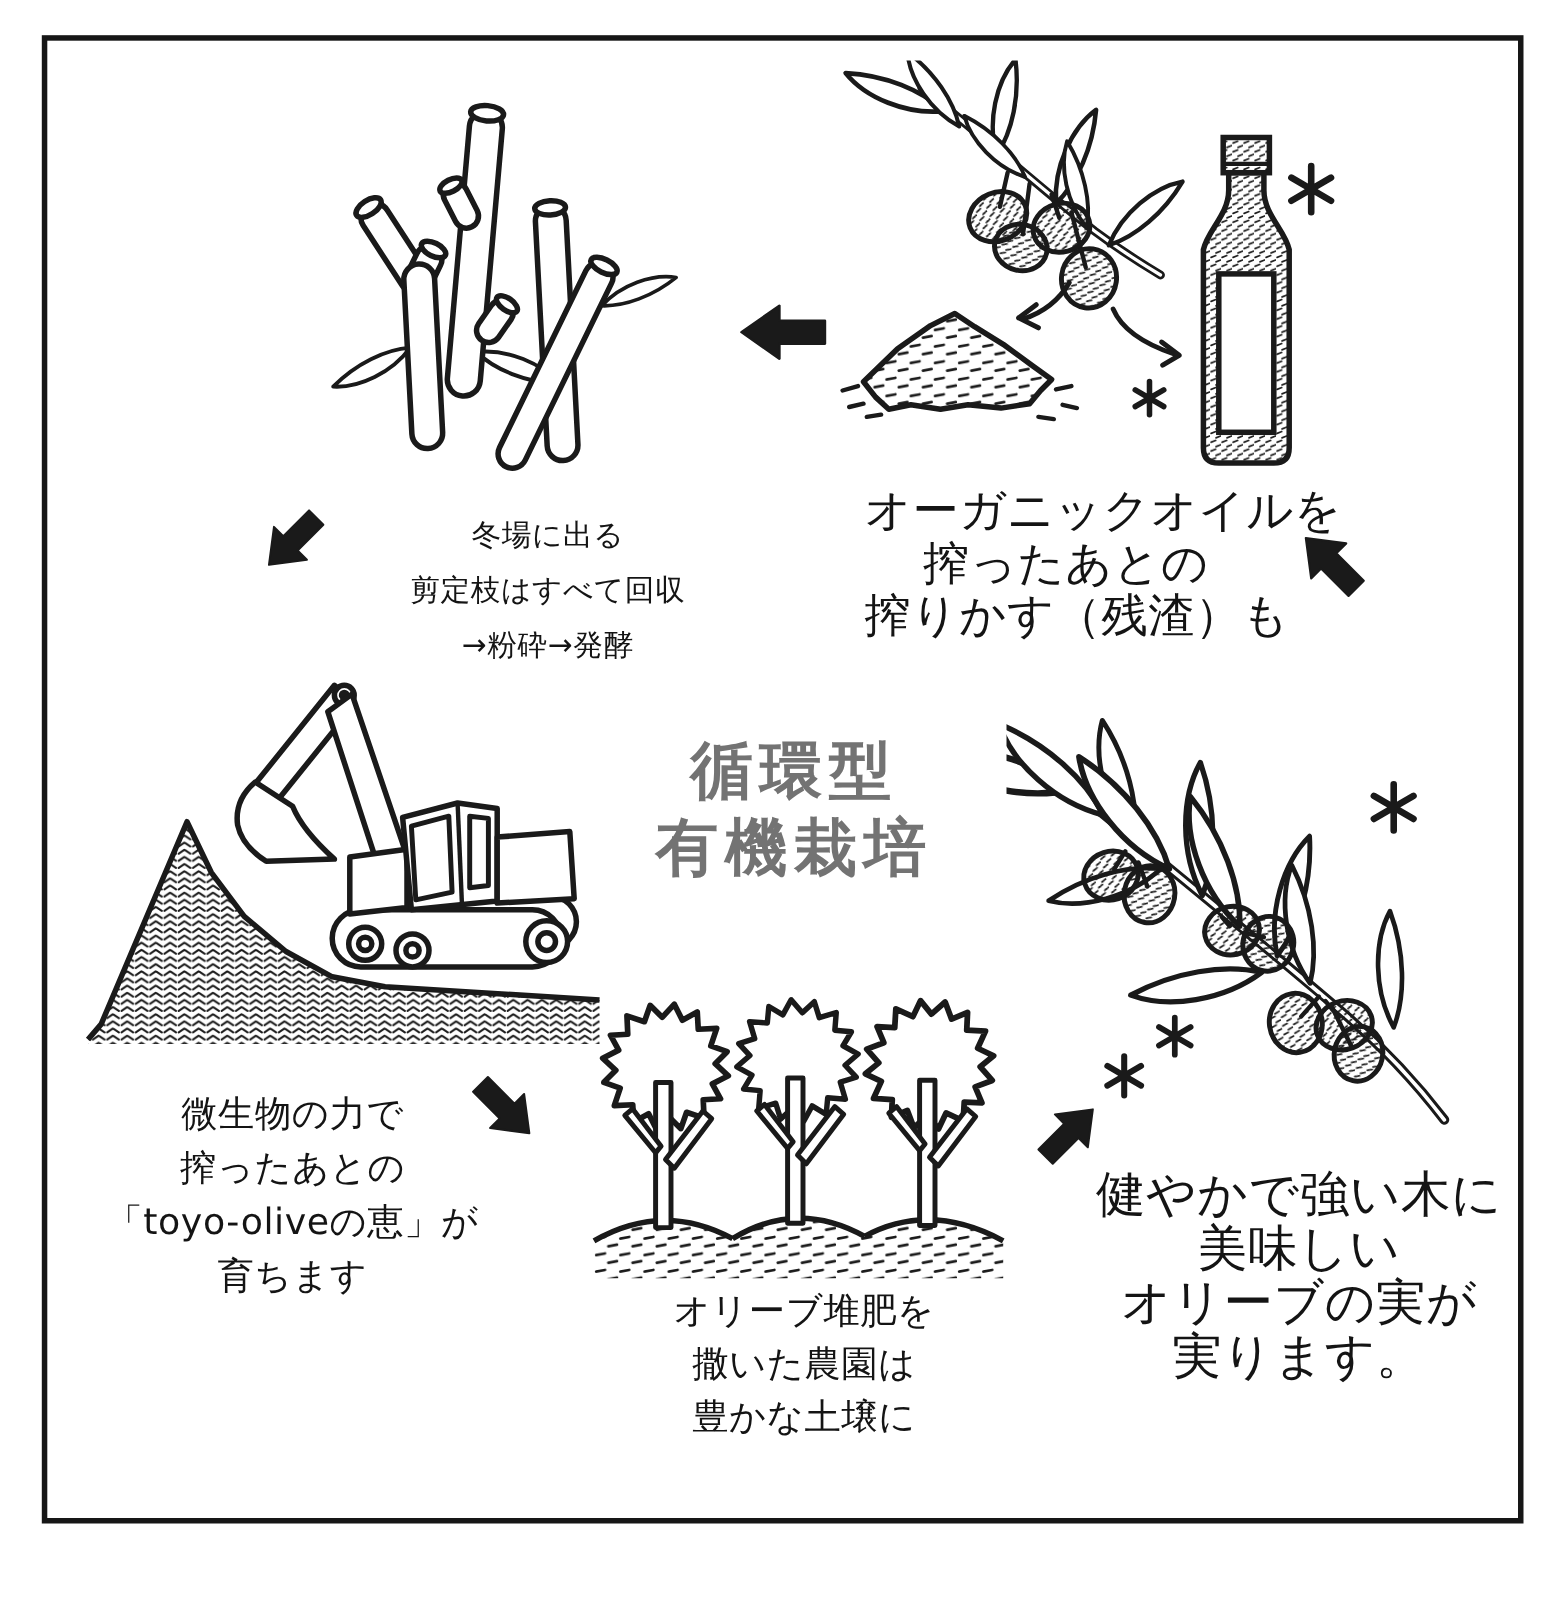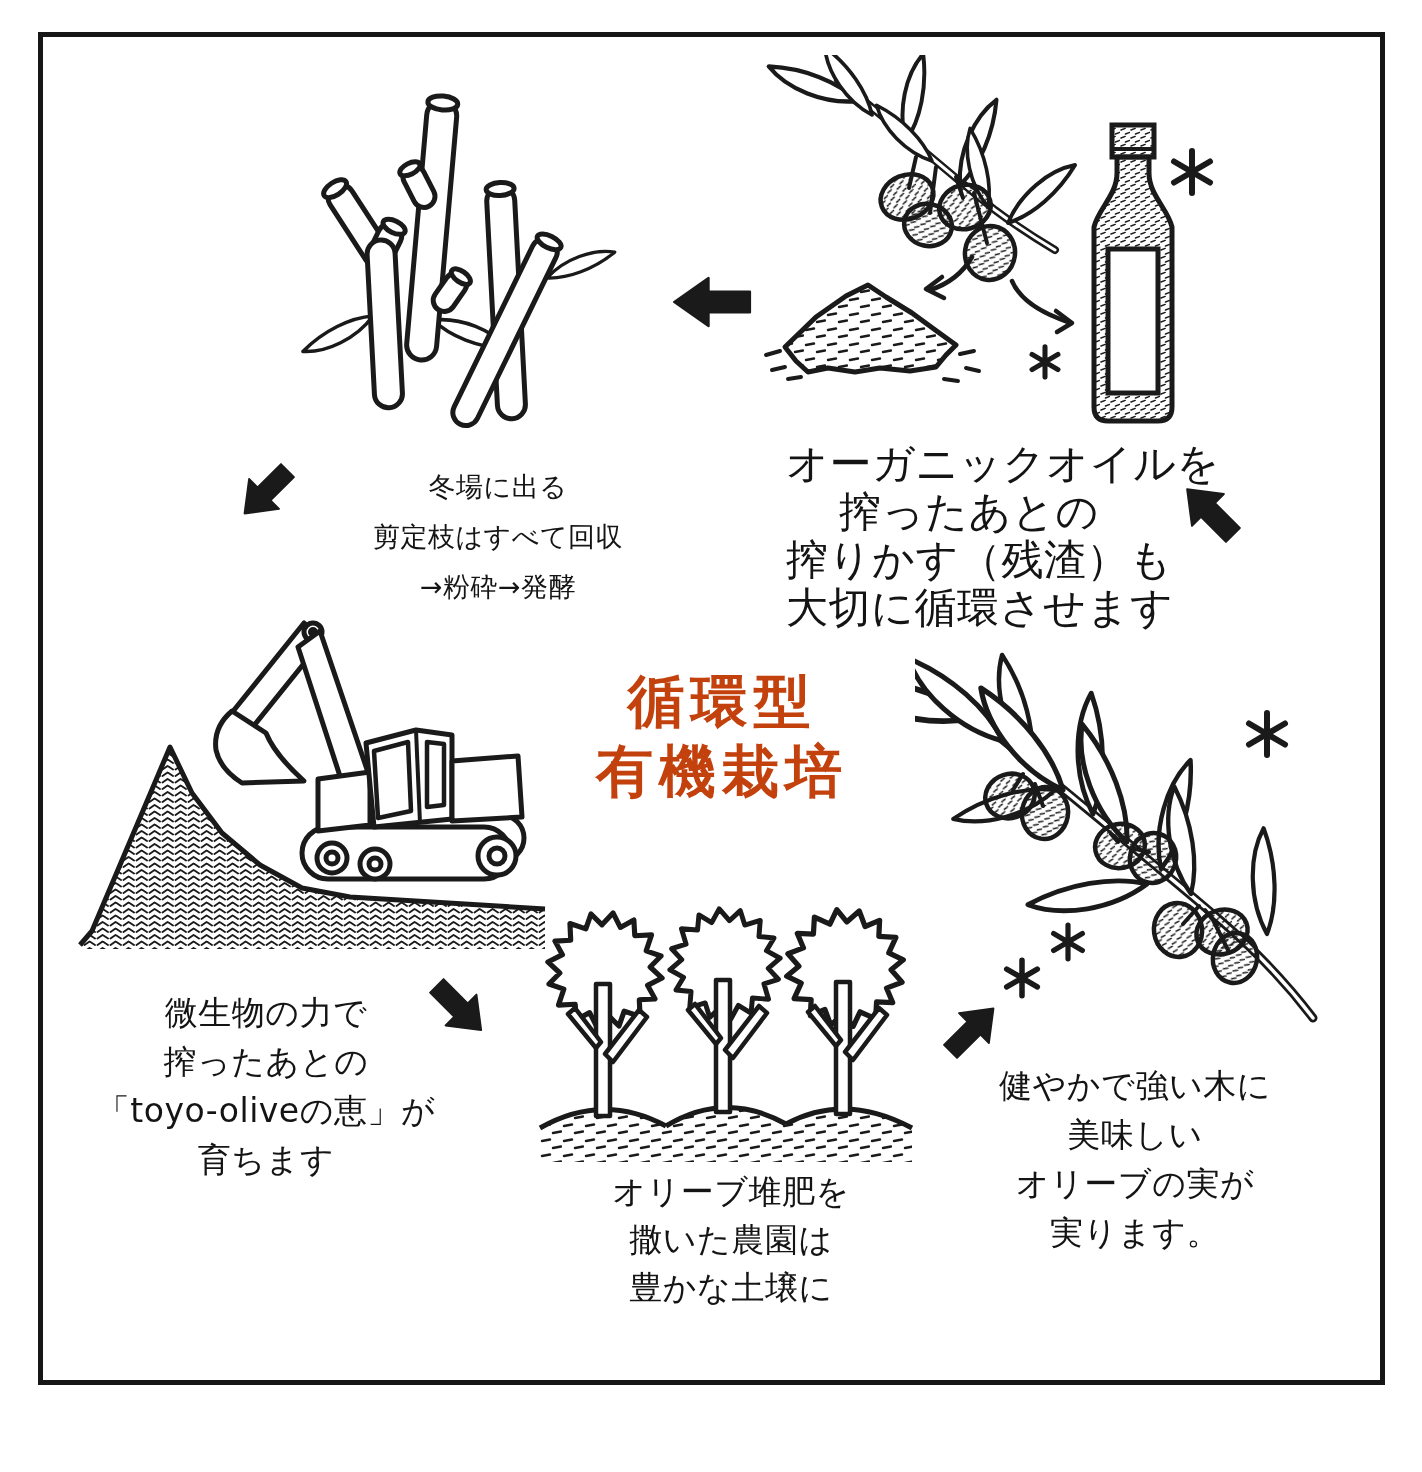--- a/index.html
+++ b/index.html
@@ -3,21 +3,21 @@
 <meta charset="utf-8">
 <style>
   html,body{margin:0;padding:0;background:#ffffff;}
   #canvas{position:relative;width:1422px;height:1472px;background:#ffffff;overflow:hidden;
           font-family:"DejaVu Sans","Liberation Sans",sans-serif;color:#111111;}
   .abs{position:absolute;}
   .frame{position:absolute;left:38px;top:32px;width:1347px;height:1353px;
          border:5px solid #161616;box-sizing:border-box;}
   .cap{position:absolute;text-align:center;font-weight:500;color:#141414;letter-spacing:0.5px;}
   .cap div{white-space:nowrap;}
-  .title{position:absolute;text-align:center;font-weight:700;color:#c2410c;
+  .title{position:absolute;text-align:center;font-weight:700;color:#737373;
          font-size:57px;line-height:70px;letter-spacing:6px;}
   .title div{white-space:nowrap;}
   svg{display:block;}
 </style>
 </head>
 <body>
 
 <div id="canvas">
 
   <div class="frame"></div>
@@ -244,36 +244,35 @@
   <div class="cap" style="left:312px;top:462px;width:372px;font-size:27px;line-height:50px">
     <div>冬場に出る</div>
     <div>剪定枝はすべて回収</div>
     <div>→粉砕→発酵</div>
   </div>
 
   <div class="cap" style="left:786px;top:440px;width:366px;font-size:42px;line-height:48px">
     <div>オーガニックオイルを</div>
     <div>搾ったあとの</div>
     <div>搾りかす（残渣）も</div>
-    <div>大切に循環させます</div>
   </div>
 
   <div class="cap" style="left:78px;top:988px;width:376px;font-size:33px;line-height:49px">
     <div>微生物の力で</div>
     <div>搾ったあとの</div>
     <div>「toyo-oliveの恵」が</div>
     <div>育ちます</div>
   </div>
 
   <div class="cap" style="left:548px;top:1168px;width:366px;font-size:33px;line-height:48px">
     <div>オリーブ堆肥を</div>
     <div>撒いた農園は</div>
     <div>豊かな土壌に</div>
   </div>
 
-  <div class="cap" style="left:947px;top:1061px;width:376px;font-size:33px;line-height:49px">
+  <div class="cap" style="left:993px;top:1061px;width:376px;font-size:45px;line-height:49px">
     <div>健やかで強い木に</div>
     <div>美味しい</div>
     <div>オリーブの実が</div>
     <div>実ります。</div>
   </div>
 
 </div>
 
 </body></html>

